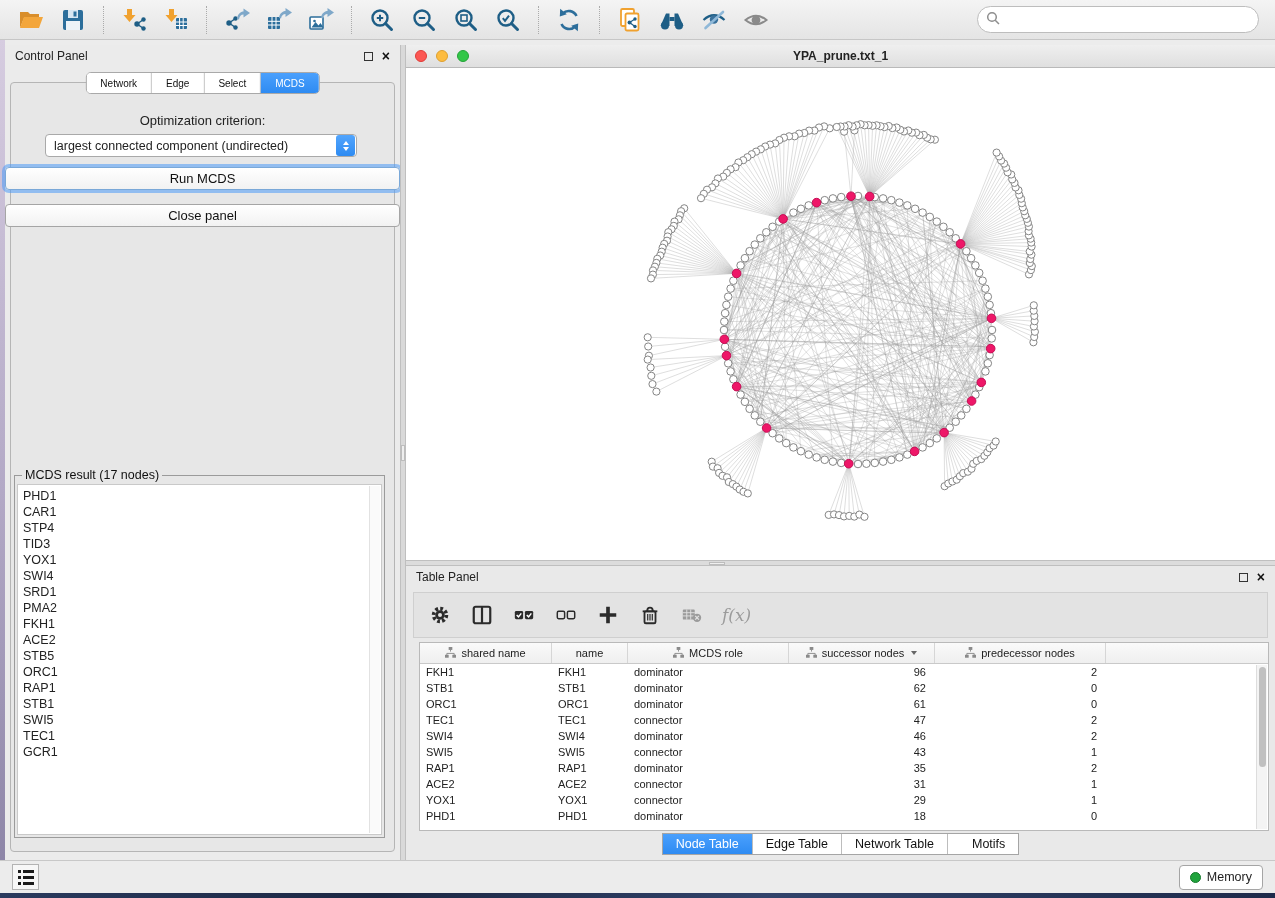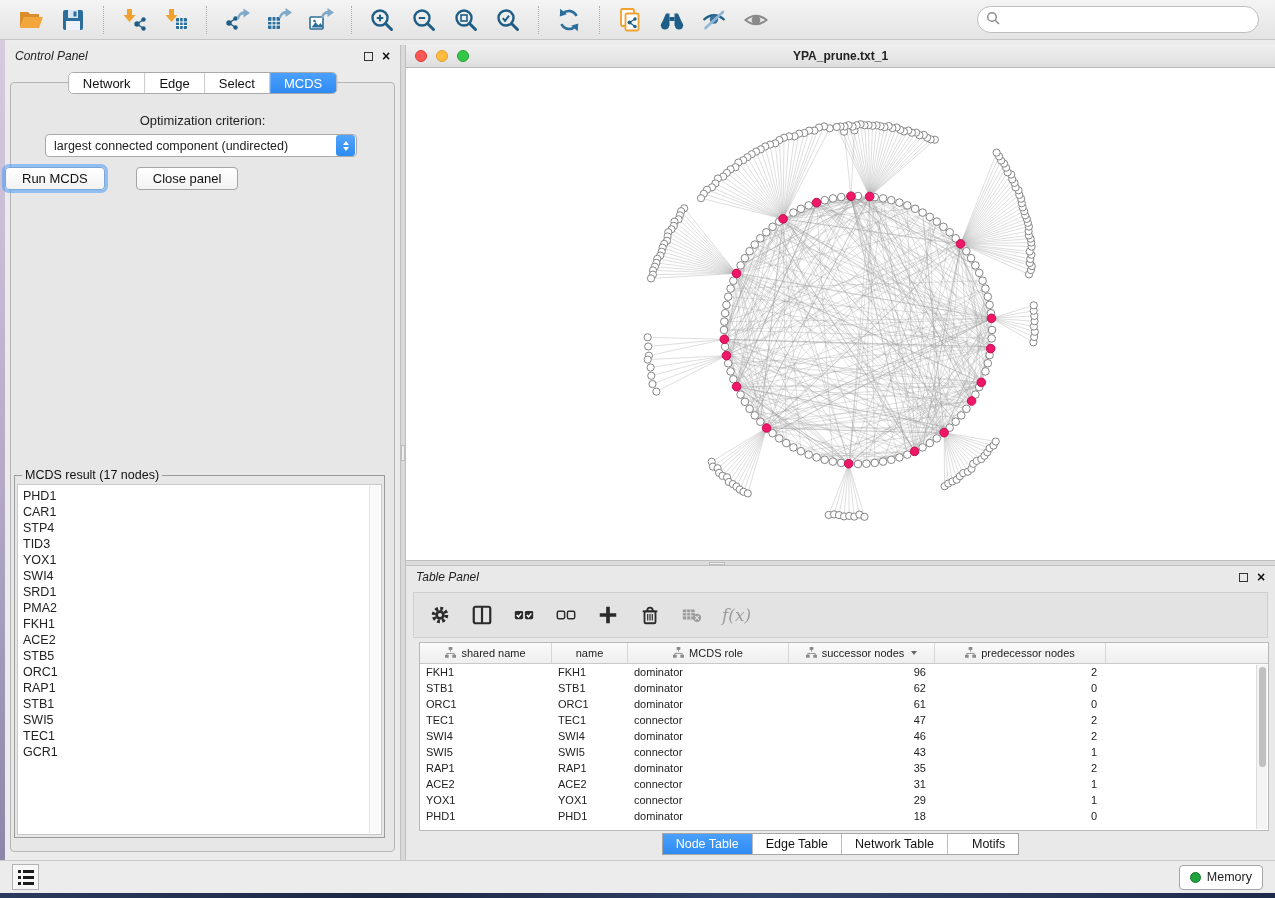--- a/index.html
+++ b/index.html
@@ -24,44 +24,44 @@
     background:#fff; border:1px solid #BDBDBD; border-radius:14px;
     display:flex; align-items:center; padding:0 8px; gap:6px;
   }
   .searchbox input { border:none; outline:none; flex:1; font-size:12px; background:transparent; font-family:"Liberation Sans",sans-serif; }
   
   .left-strip { position:absolute; left:0; top:40px; width:5px; height:820px;
     background:linear-gradient(#D6CCE0,#B3A9C6 55%,#8E86A8); }
   .bottom-strip { position:absolute; left:0; bottom:0; width:1275px; height:5px;
     background:linear-gradient(90deg,#2A3A5E,#1C2743 30%,#32436B 60%,#1E2A4A); }
   
-  .panel-head { height:22px; display:flex; align-items:center; padding:0 10px; font-size:12px; color:#222;font-style:italic; }
+  .panel-head { height:22px; display:flex; align-items:center; padding:0 10px; font-size:12px; color:#222; }
   .panel-head .title { flex:1; }
   .win-btns { display:flex; align-items:center; gap:9px; }
   .min-sq { width:9px; height:9px; border:1.5px solid #333; display:inline-block; }
   .close-x { font-size:14px; font-weight:bold; color:#111; line-height:9px; }
   
   #control-panel { position:absolute; left:5px; top:45px; width:395px; height:815px; background:#EBEBEB; }
   .cp-box { position:absolute; left:5px; right:5px; top:37px; bottom:8px;
     border:1px solid #B5B5B5; border-radius:4px; background:#E7E7E7; }
   .seg-tabs { position:absolute; top:27px; left:50%; transform:translateX(-50%);
     display:flex; z-index:2; border:1px solid #A9A9A9; border-radius:5px; overflow:hidden; background:#fff; height:22px; }
-  .seg-tab { padding:10px 14px; font-size:13px; display:flex; align-items:center; background:#fff;
+  .seg-tab { padding:10px 14px; font-size:10px; display:flex; align-items:center; background:#fff;
     border-right:1px solid #BDBDBD; color:#111; cursor:default; }
   .seg-tab:last-child { border-right:none; }
   .seg-tab.active { background:linear-gradient(#4AA0FD,#2E8BF2); color:#fff; }
   .crit-label { position:absolute; top:68px; left:0; right:0; text-align:center; font-size:13px; }
   .dropdown { position:absolute; top:89px; left:40px; width:312px; height:23px; background:#fff;
     border:1px solid #A9A9A9; border-radius:4px; display:flex; align-items:center; }
   .dropdown .dd-text { flex:1; font-size:12.5px; padding:0 8px; white-space:nowrap; overflow:hidden; }
   .dd-stepper { width:19px; height:21px; border-radius:3px; background:linear-gradient(#52A5FD,#2E8BF2);
     margin-right:1px; display:flex; flex-direction:column; align-items:center; justify-content:center; gap:2px; }
   .dd-up { width:0;height:0;border-left:3.5px solid transparent;border-right:3.5px solid transparent;border-bottom:4.5px solid #fff; }
   .dd-down { width:0;height:0;border-left:3.5px solid transparent;border-right:3.5px solid transparent;border-top:4.5px solid #fff; }
-  .btn-row { position:absolute; top:122px; left:0; right:0; display:flex; gap:31px; }
+  .btn-row { position:absolute; top:122px; left:0; right:0; display:flex; justify-content:center; gap:14px;flex-direction:column; }
   .btn { height:23px; padding:0 16px; background:linear-gradient(#FFFFFF,#F2F2F2); border:1px solid #A5A5A5;
     border-radius:4px; font-size:13px; font-family:"Liberation Sans",sans-serif; color:#111; }
   .btn.focused { box-shadow:0 0 0 3px rgba(77,155,248,.55); border-color:#7AA8D8; }
   fieldset.mcds-result { position:absolute; left:9px; width:371px; top:423px; height:370px;
     border:1px solid #9B9B9B; background:#E7E7E7; padding:2px; }
   fieldset.mcds-result legend { font-size:12.5px; padding:0 3px; margin-left:5px; color:#111; }
   .mcds-list { position:relative; width:100%; height:100%; background:#fff; border:1px solid #C9C9C9;
     overflow:hidden; padding:3px 0 0 5px; font-size:12.5px; line-height:16px; }
   .mcds-item { height:16px; }
   .mcds-scroll { position:absolute; top:1px; right:1px; bottom:1px; width:11px; background:#FAFAFA; border-left:1px solid #E2E2E2; }

